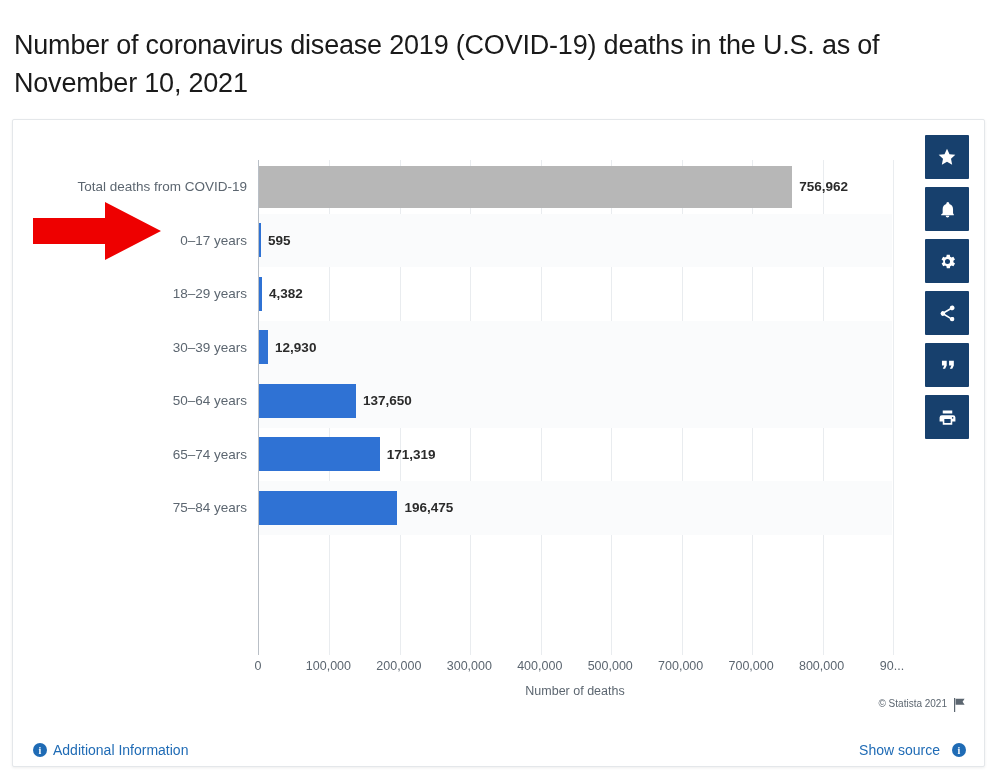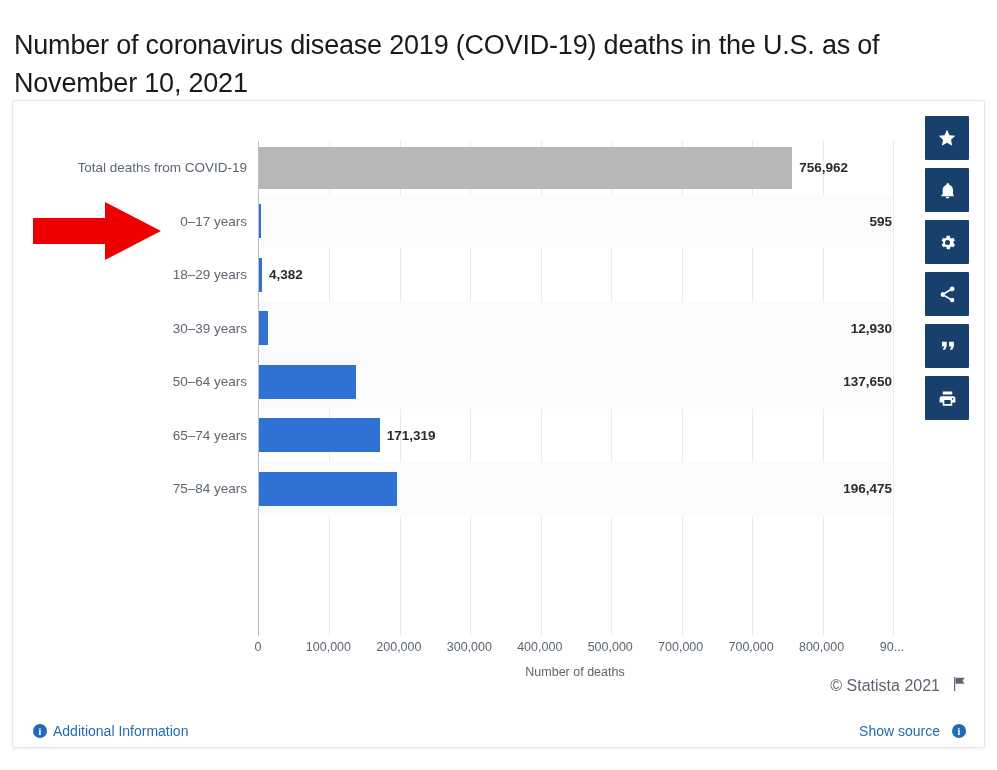--- a/index.html
+++ b/index.html
@@ -21,21 +21,21 @@
     font-size: 27px;
     line-height: 38px;
     font-weight: 400;
     color: #1a1a1a;
     letter-spacing: -0.2px;
   }
 
   
   .card {
     position: absolute;
-    left: 12px; top: 100px;
+    left: 12px; top: 119px;
     width: 973px; height: 648px;
     background: #ffffff;
     border: 1px solid #e4e7ea;
     border-radius: 2px;
     box-shadow: 0 1px 3px rgba(0,0,0,0.07);
   }
 
   
   .chart-wrap {
     position: absolute;
@@ -57,21 +57,21 @@
   .rows {
     position: absolute;
     left: 0; top: 0; right: 0; bottom: 0;
   }
   .row {
     position: relative;
     height: 53.5px;
     display: flex;
     align-items: center;
   }
-  .row.alt { background: #fafbfc; justify-content: space-between; }
+  .row.alt { background: #fafbfc; }
   .row-label {
     position: absolute;
     right: 100%;
     margin-right: 12px;
     white-space: nowrap;
     font-size: 13.5px;
     color: #5c6670;
   }
   .bar {
     height: 34px;
@@ -122,23 +122,23 @@
     display: flex; align-items: center; justify-content: center;
     cursor: pointer;
     border-radius: 1px;
   }
   .tool-btn svg { fill: #ffffff; }
 
   
   .copyright {
     position: absolute;
     right: 18px; bottom: 52px;
-    font-size: 16px;
+    font-size: 10px;
     color: #5c6670;
-    display: flex; align-items: flex-start; gap: 13px;
+    display: flex; align-items: flex-start; gap: 6px;
   }
   .flag-icon { display: inline-block; }
   .footer-left {
     position: absolute;
     left: 20px; bottom: 8px;
     font-size: 14px;
     color: #1f6bb5;
     display: flex; align-items: center; gap: 6px;
     cursor: pointer;
   }

